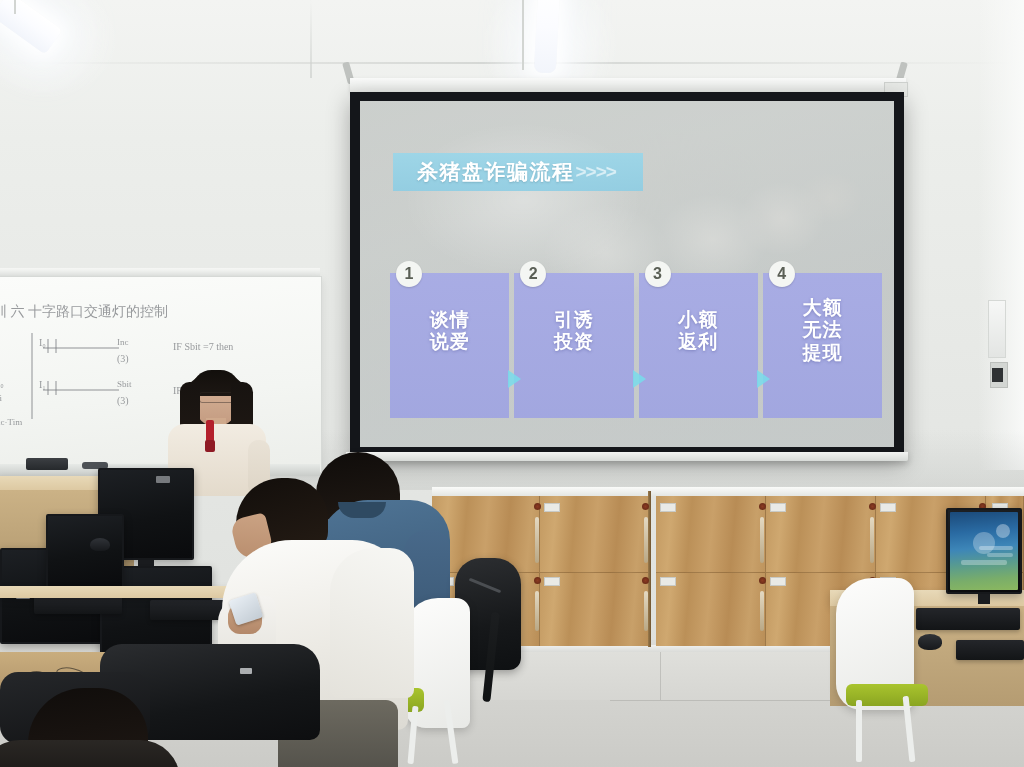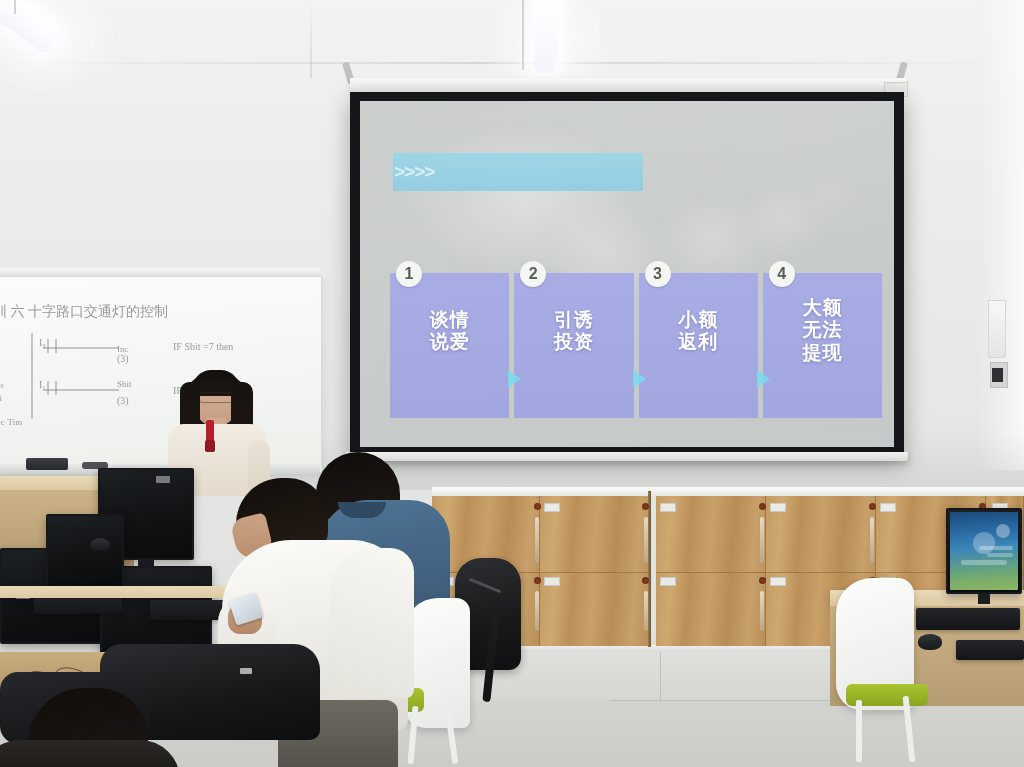--- a/index.html
+++ b/index.html
@@ -296,20 +296,21 @@
   <div class="mount-box"></div>
 
   <div class="screen-frame">
     <div class="screen-surface">
 
       <div class="slide-bgimg"></div>
       <div class="slide-wash"></div>
       <div class="slide-hotspot"></div>
 
       <div class="title-banner">
+        <span class="title-text">杀猪盘诈骗流程</span>
         <span class="title-chevrons">&gt;&gt;&gt;&gt;</span>
       </div>
 
       <div class="steps">
 
         <div class="step">
           <div class="step-num">1</div>
           <div class="step-label">谈情
 说爱</div>
         </div>
@@ -345,21 +346,21 @@
   <div class="wall-device-b"></div>
   <div class="wall-device-c"></div>
 
   <div class="wb-top-rail"></div>
   <div class="whiteboard">
     <div class="wb-ink" style="left:2px;top:26px;font-size:14px;">训 六   十字路口交通灯的控制</div>
     <div class="wb-ink" style="left:182px;top:64px;font-size:10px;">IF  Sbit =7  then</div>
     <div class="wb-ink" style="left:182px;top:108px;font-size:10px;">IF  St</div>
     <div class="wb-ink" style="left:126px;top:76px;font-size:10px;">(3)</div>
     <div class="wb-ink" style="left:126px;top:118px;font-size:10px;">(3)</div>
-    <div class="wb-ink" style="left:126px;top:67px;font-size:9px;">Inc</div>
+    <div class="wb-ink" style="left:126px;top:60px;font-size:9px;">Inc</div>
     <div class="wb-ink" style="left:126px;top:102px;font-size:9px;">Sbit</div>
     <div class="wb-ink" style="left:48px;top:60px;font-size:10px;">I₀</div>
     <div class="wb-ink" style="left:48px;top:102px;font-size:10px;">I₁</div>
     <div class="wb-ink" style="left:2px;top:100px;font-size:10px;">Q₀</div>
     <div class="wb-ink" style="left:2px;top:116px;font-size:9px;">Hi</div>
     <div class="wb-ink" style="left:2px;top:140px;font-size:9px;">Inc·Tim</div>
 
     <div class="wb-line" style="left:40px;top:56px;width:2px;height:86px;"></div>
     <div class="wb-line" style="left:52px;top:70px;width:76px;height:2px;"></div>
     <div class="wb-line" style="left:52px;top:112px;width:76px;height:2px;"></div>

